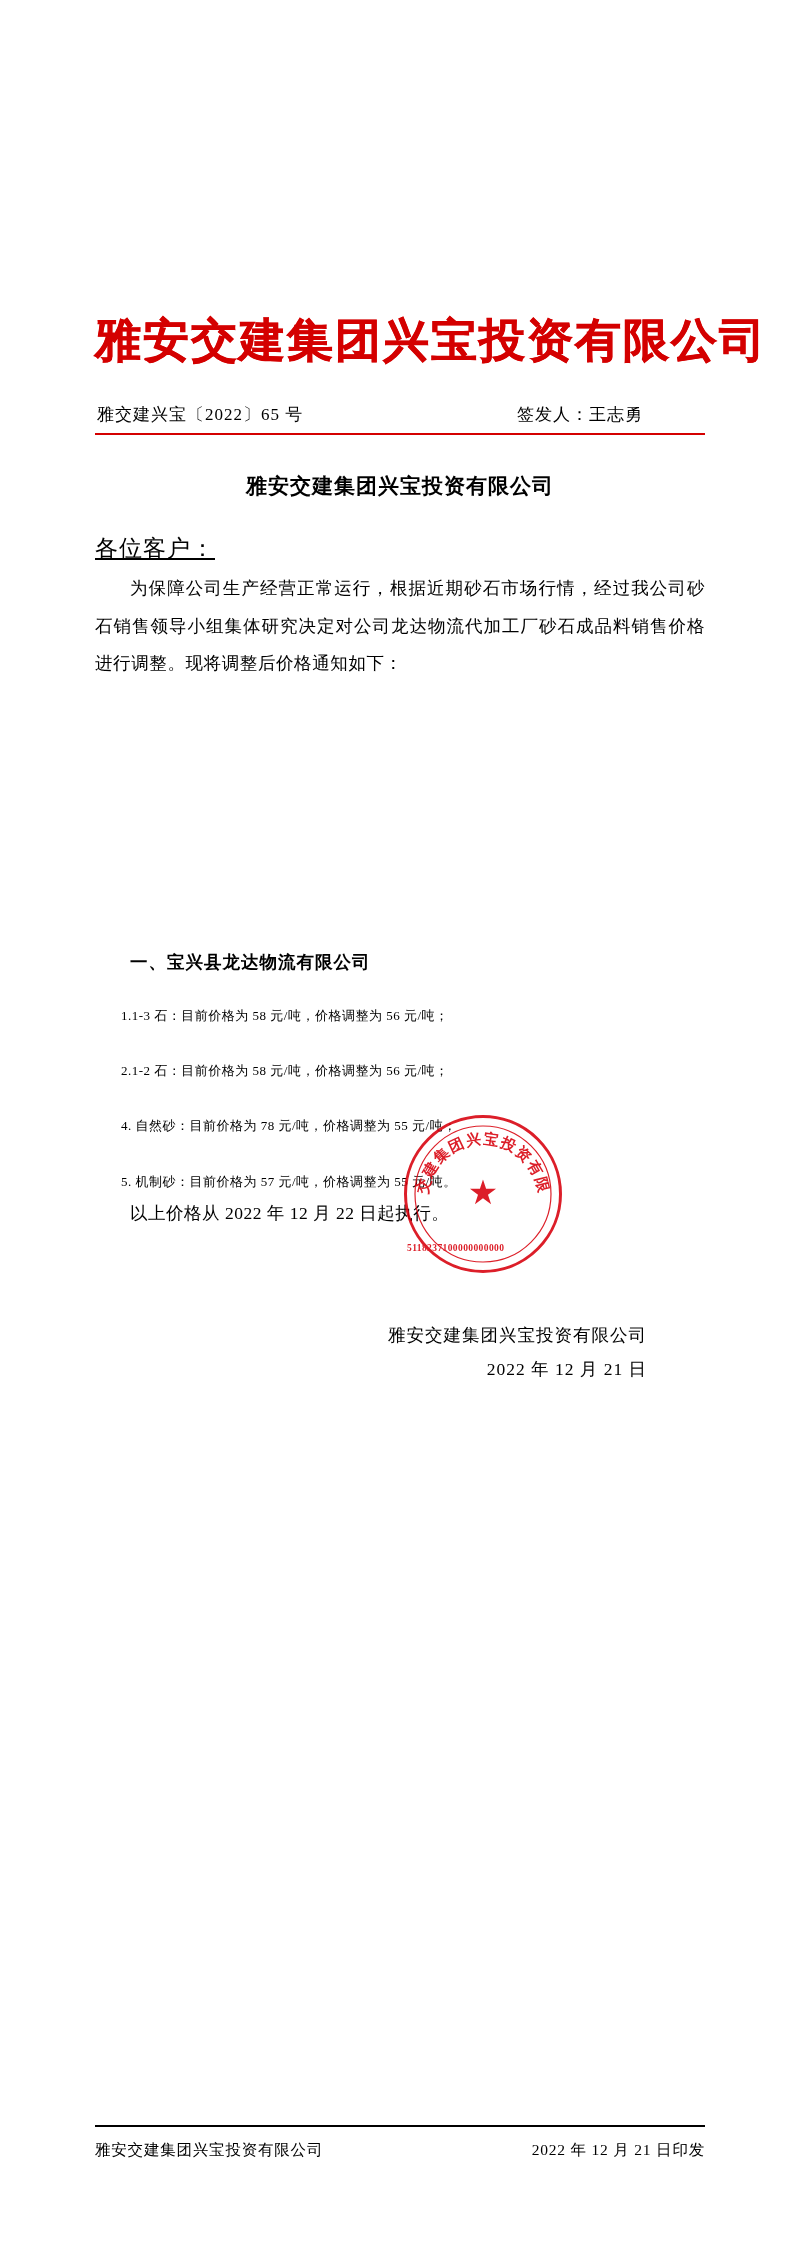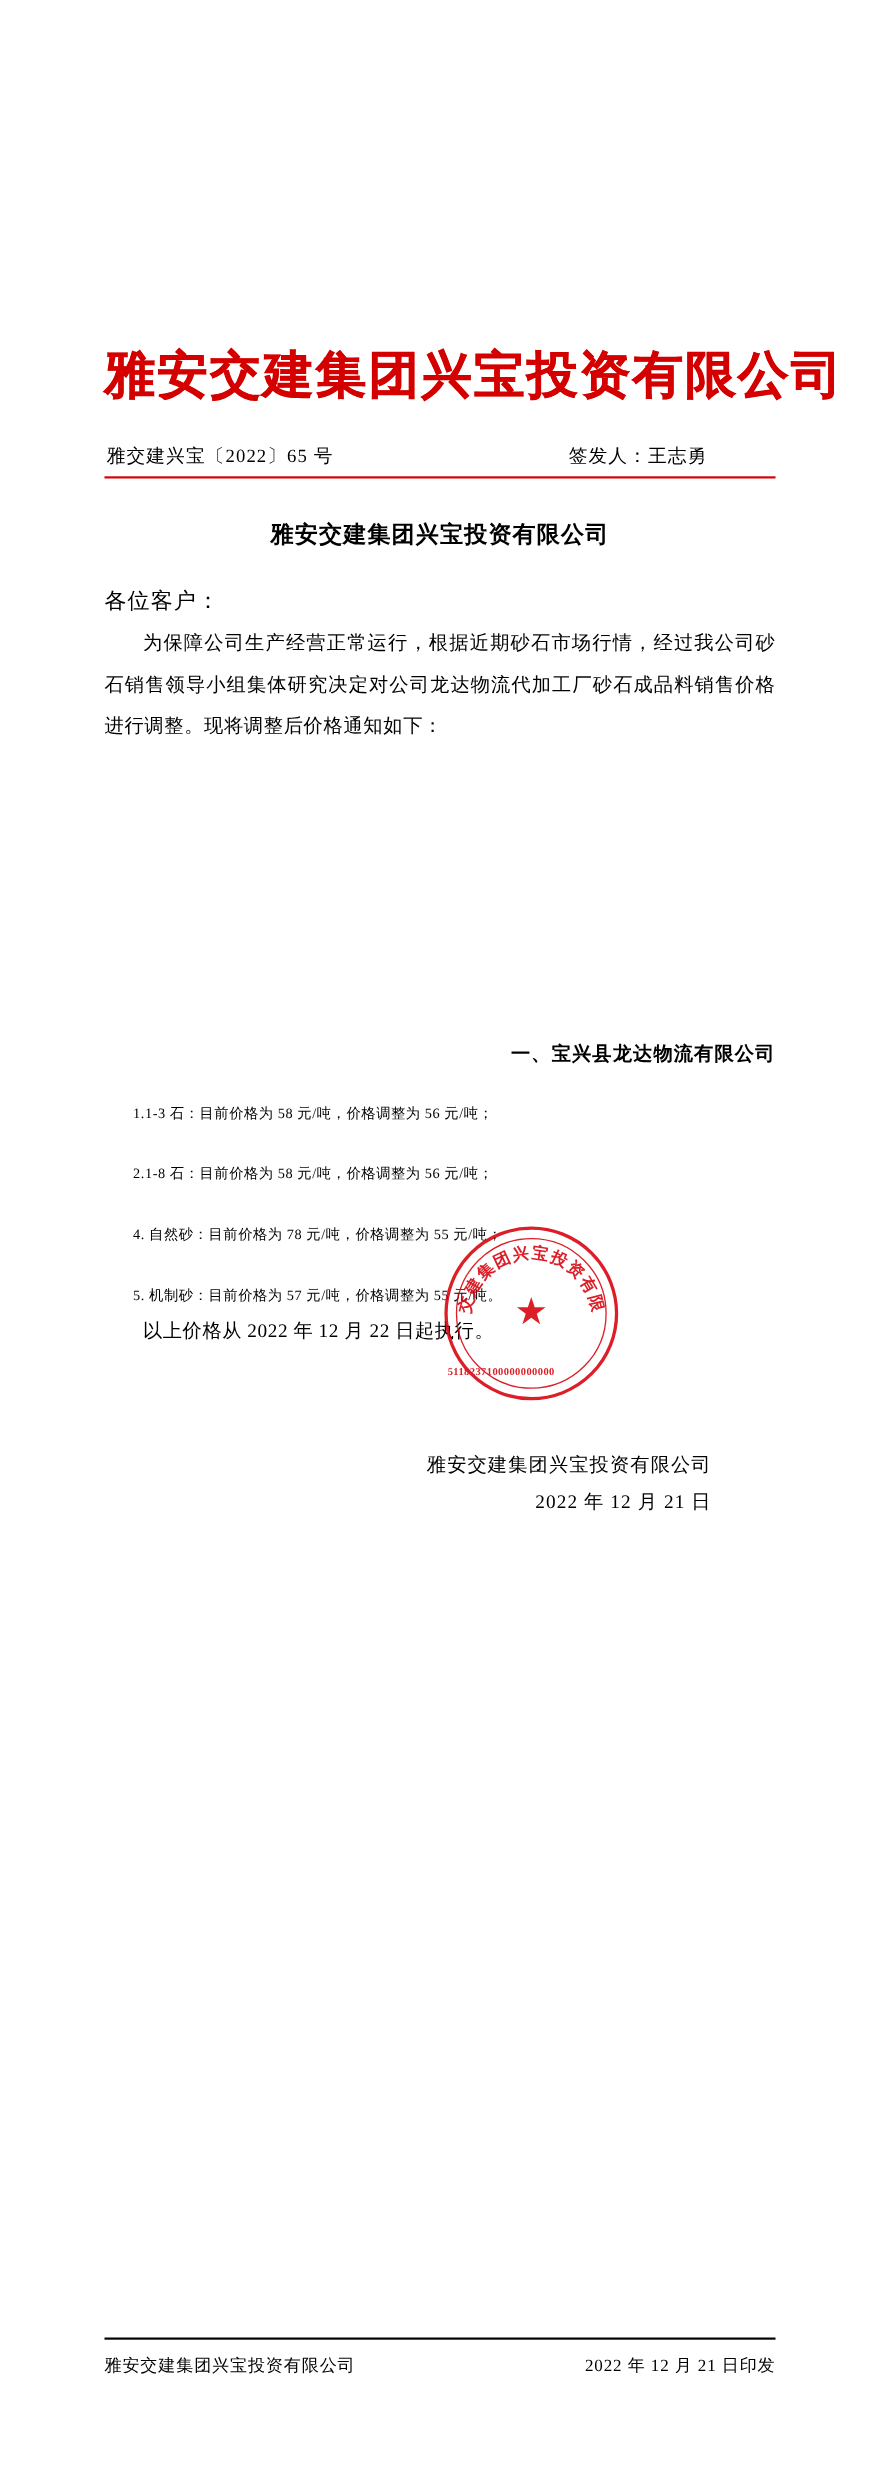--- a/index.html
+++ b/index.html
@@ -64,41 +64,41 @@
   
   .title-block {
     text-align: center;
     font-weight: bold;
     font-size: 21px;
     line-height: 1.65;
     letter-spacing: 1px;
     margin-bottom: 30px;
   }
   .salutation {
-    font-size: 20px;
+    font-size: 23px;
     letter-spacing: 1px;
     margin-bottom: 6px;
+    text-decoration: underline;
   }
   .para {
     font-size: 17.5px;
     letter-spacing: 0.6px;
     line-height: 2.12;
     text-align: justify;
     text-indent: 2em;
   }
   .spacer-gap {
     height: 268px;
   }
   .section-head {
     font-size: 17.5px;
     font-weight: bold;
     letter-spacing: 1px;
     text-indent: 2em;
     margin-bottom: 14px;
-    text-align: right;
   }
   .item-list {
     margin: 0;
     padding: 0;
     list-style: none;
   }
   .item-list li {
     font-size: 13px;
     letter-spacing: 0.5px;
     line-height: 2.1;
@@ -214,21 +214,21 @@
     <div class="salutation">各位客户：</div>
 
     <div class="para">为保障公司生产经营正常运行，根据近期砂石市场行情，经过我公司砂石销售领导小组集体研究决定对公司龙达物流代加工厂砂石成品料销售价格进行调整。现将调整后价格通知如下：</div>
 
     <div class="spacer-gap"></div>
 
     <div class="section-head">一、宝兴县龙达物流有限公司</div>
 
     <ul class="item-list">
       <li>1.1-3 石：目前价格为 58 元/吨，价格调整为 56 元/吨；</li>
-      <li>2.1-8 石：目前价格为 58 元/吨，价格调整为 56 元/吨；</li>
+      <li>2.1-2 石：目前价格为 58 元/吨，价格调整为 56 元/吨；</li>
       <li>4. 自然砂：目前价格为 78 元/吨，价格调整为 55 元/吨；</li>
       <li>5. 机制砂：目前价格为 57 元/吨，价格调整为 55 元/吨。</li>
     </ul>
 
     <div class="effective-line">以上价格从 2022 年 12 月 22 日起执行。</div>
 
     <div class="sign-block">
       <div class="sign-line">雅安交建集团兴宝投资有限公司</div>
       <div class="sign-line">2022 年 12 月 21 日</div>
     </div>

